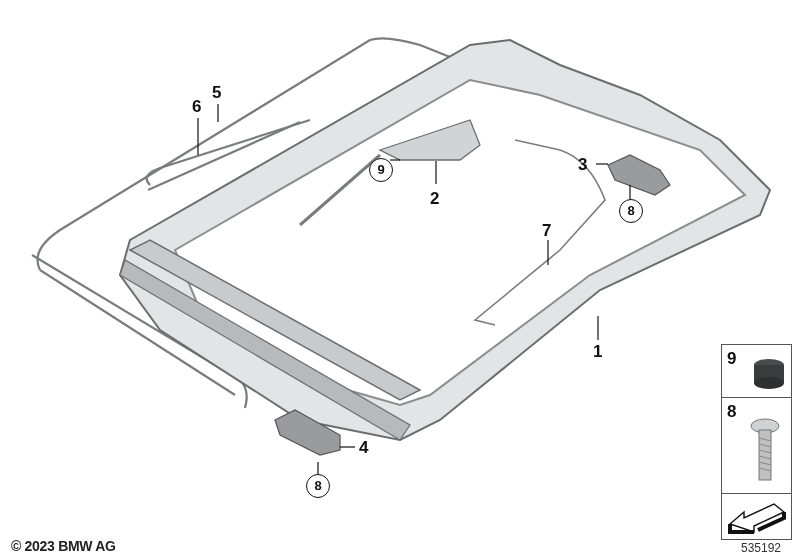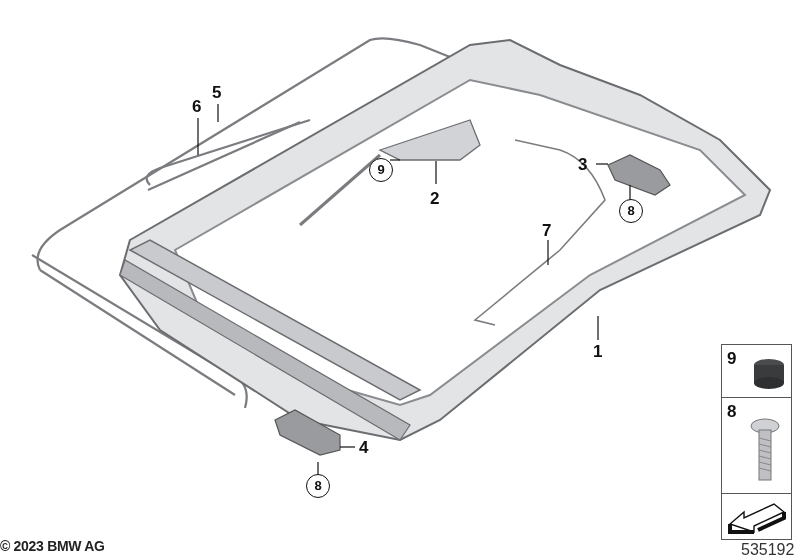--- a/index.html
+++ b/index.html
@@ -1,21 +1,21 @@
 <!DOCTYPE html>
 <html><head>
 <meta charset="utf-8">
 <style>
   html, body { margin:0; padding:0; background:#ffffff; }
   body { width:800px; height:560px; position:relative; overflow:hidden; font-family:"Liberation Sans", sans-serif; }
   #stage { position:absolute; left:0; top:0; width:800px; height:560px; }
   .callout { position:absolute; font-weight:bold; font-size:17px; color:#111; line-height:1; }
   .circ { position:absolute; width:22px; height:22px; border:1.6px solid #111; border-radius:50%; font-weight:bold; font-size:13px; text-align:center; line-height:22px; color:#111; background:#fff; }
-  .copyright { position:absolute; left:0; top:538px; font-size:14px; font-weight:bold; color:#222; letter-spacing:-0.3px; }
-  .ref { position:absolute; left:741px; top:541px; font-size:16px; color:#333; }
+  .copyright { position:absolute; left:11px; top:538px; font-size:14px; font-weight:bold; color:#222; letter-spacing:-0.3px; }
+  .ref { position:absolute; left:741px; top:541px; font-size:12px; color:#333; }
   .legend { position:absolute; left:721px; top:344px; width:69px; height:194px; border:1px solid #555; background:#fff; }
   .legend .cell { position:absolute; left:0; width:69px; border-bottom:1px solid #555; }
   .legend .num { position:absolute; left:5px; top:4px; font-weight:bold; font-size:17px; color:#111; }
 </style>
 </head>
 <body>
 
 <div id="stage">
   <svg width="800" height="560" viewBox="0 0 800 560">
 

